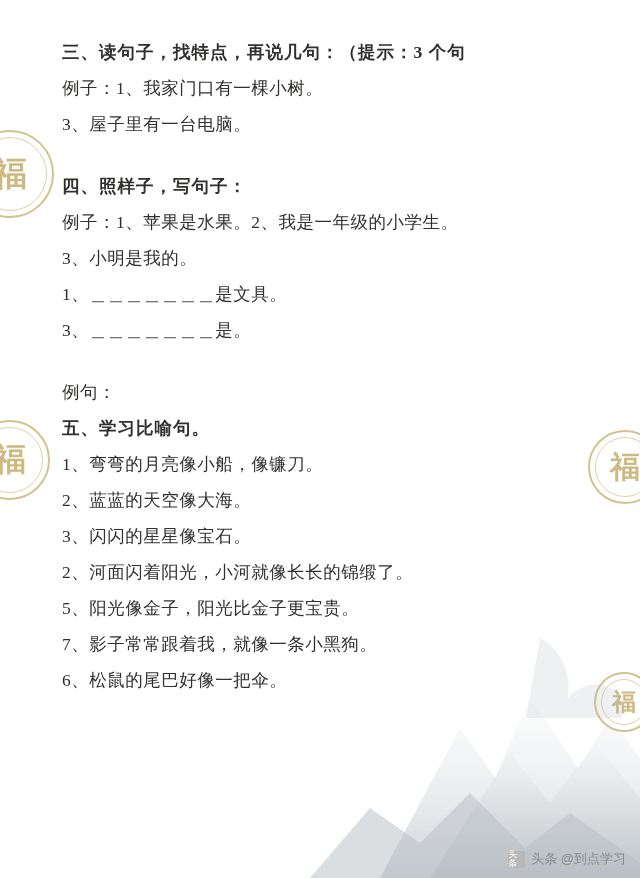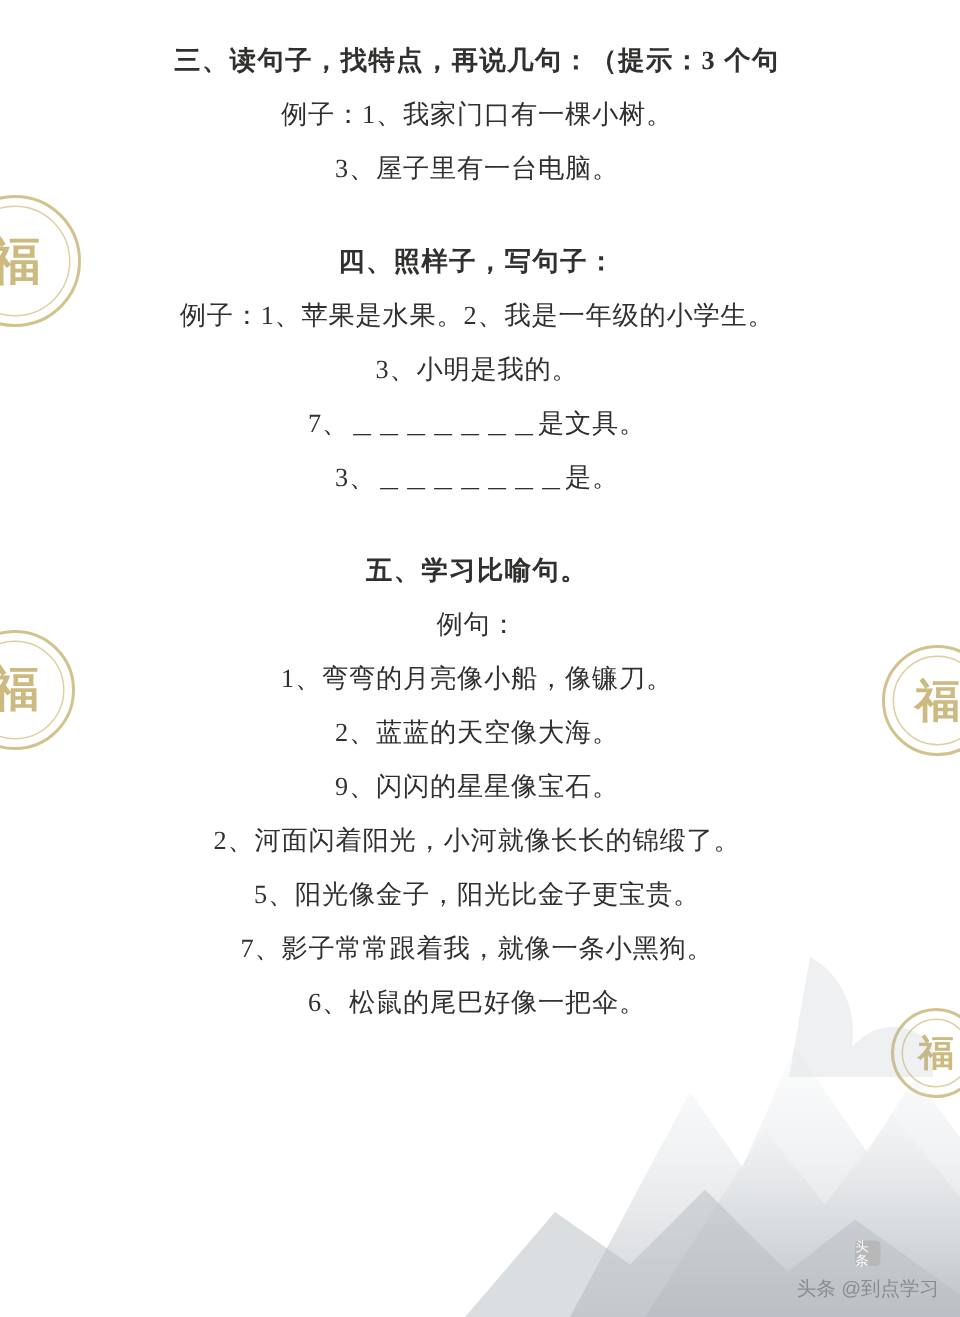--- a/index.html
+++ b/index.html
@@ -86,23 +86,22 @@
     width: 330px;
     height: 300px;
     opacity: .55;
     pointer-events: none;
   }
 
   
   .content {
     position: absolute;
     left: 62px;
-    top: 22px;
+    top: 34px;
     width: 512px;
-    text-align: center;
   }
 
   .line {
     font-size: 17.5px;
     line-height: 36px;
     letter-spacing: .5px;
     white-space: pre-wrap;
     color: #30302f;
   }
   .line.heading {
@@ -120,21 +119,20 @@
   .credit {
     position: absolute;
     right: 14px;
     bottom: 10px;
     display: flex;
     align-items: center;
     gap: 6px;
     font-family: "Liberation Sans", sans-serif;
     font-size: 13px;
     color: #8b8b8b;
-    flex-direction: column;
   }
   .credit .logo {
     display: inline-flex;
     align-items: center;
     justify-content: center;
     width: 17px;
     height: 17px;
     border-radius: 3px;
     background: #b8b8b8;
     color: #fff;
@@ -185,32 +183,32 @@
       <div class="line">例子：1、我家门口有一棵小树。</div>
       <div class="line">3、屋子里有一台电脑。</div>
     </div>
 
     <div class="gap"></div>
 
     <div>
       <div class="line heading">四、照样子，写句子：</div>
       <div class="line">例子：1、苹果是水果。2、我是一年级的小学生。</div>
       <div class="line">3、小明是我的。</div>
-      <div class="line">7、＿＿＿＿＿＿＿是文具。</div>
+      <div class="line">1、＿＿＿＿＿＿＿是文具。</div>
       <div class="line">3、＿＿＿＿＿＿＿是。</div>
     </div>
 
     <div class="gap"></div>
 
     <div>
+      <div class="line">例句：</div>
       <div class="line heading">五、学习比喻句。</div>
-      <div class="line">例句：</div>
       <div class="line">1、弯弯的月亮像小船，像镰刀。</div>
       <div class="line">2、蓝蓝的天空像大海。</div>
-      <div class="line">9、闪闪的星星像宝石。</div>
+      <div class="line">3、闪闪的星星像宝石。</div>
       <div class="line">2、河面闪着阳光，小河就像长长的锦缎了。</div>
       <div class="line">5、阳光像金子，阳光比金子更宝贵。</div>
       <div class="line">7、影子常常跟着我，就像一条小黑狗。</div>
       <div class="line">6、松鼠的尾巴好像一把伞。</div>
     </div>
 
   </div>
 
   <div class="credit">
     <span class="logo">头条</span>

